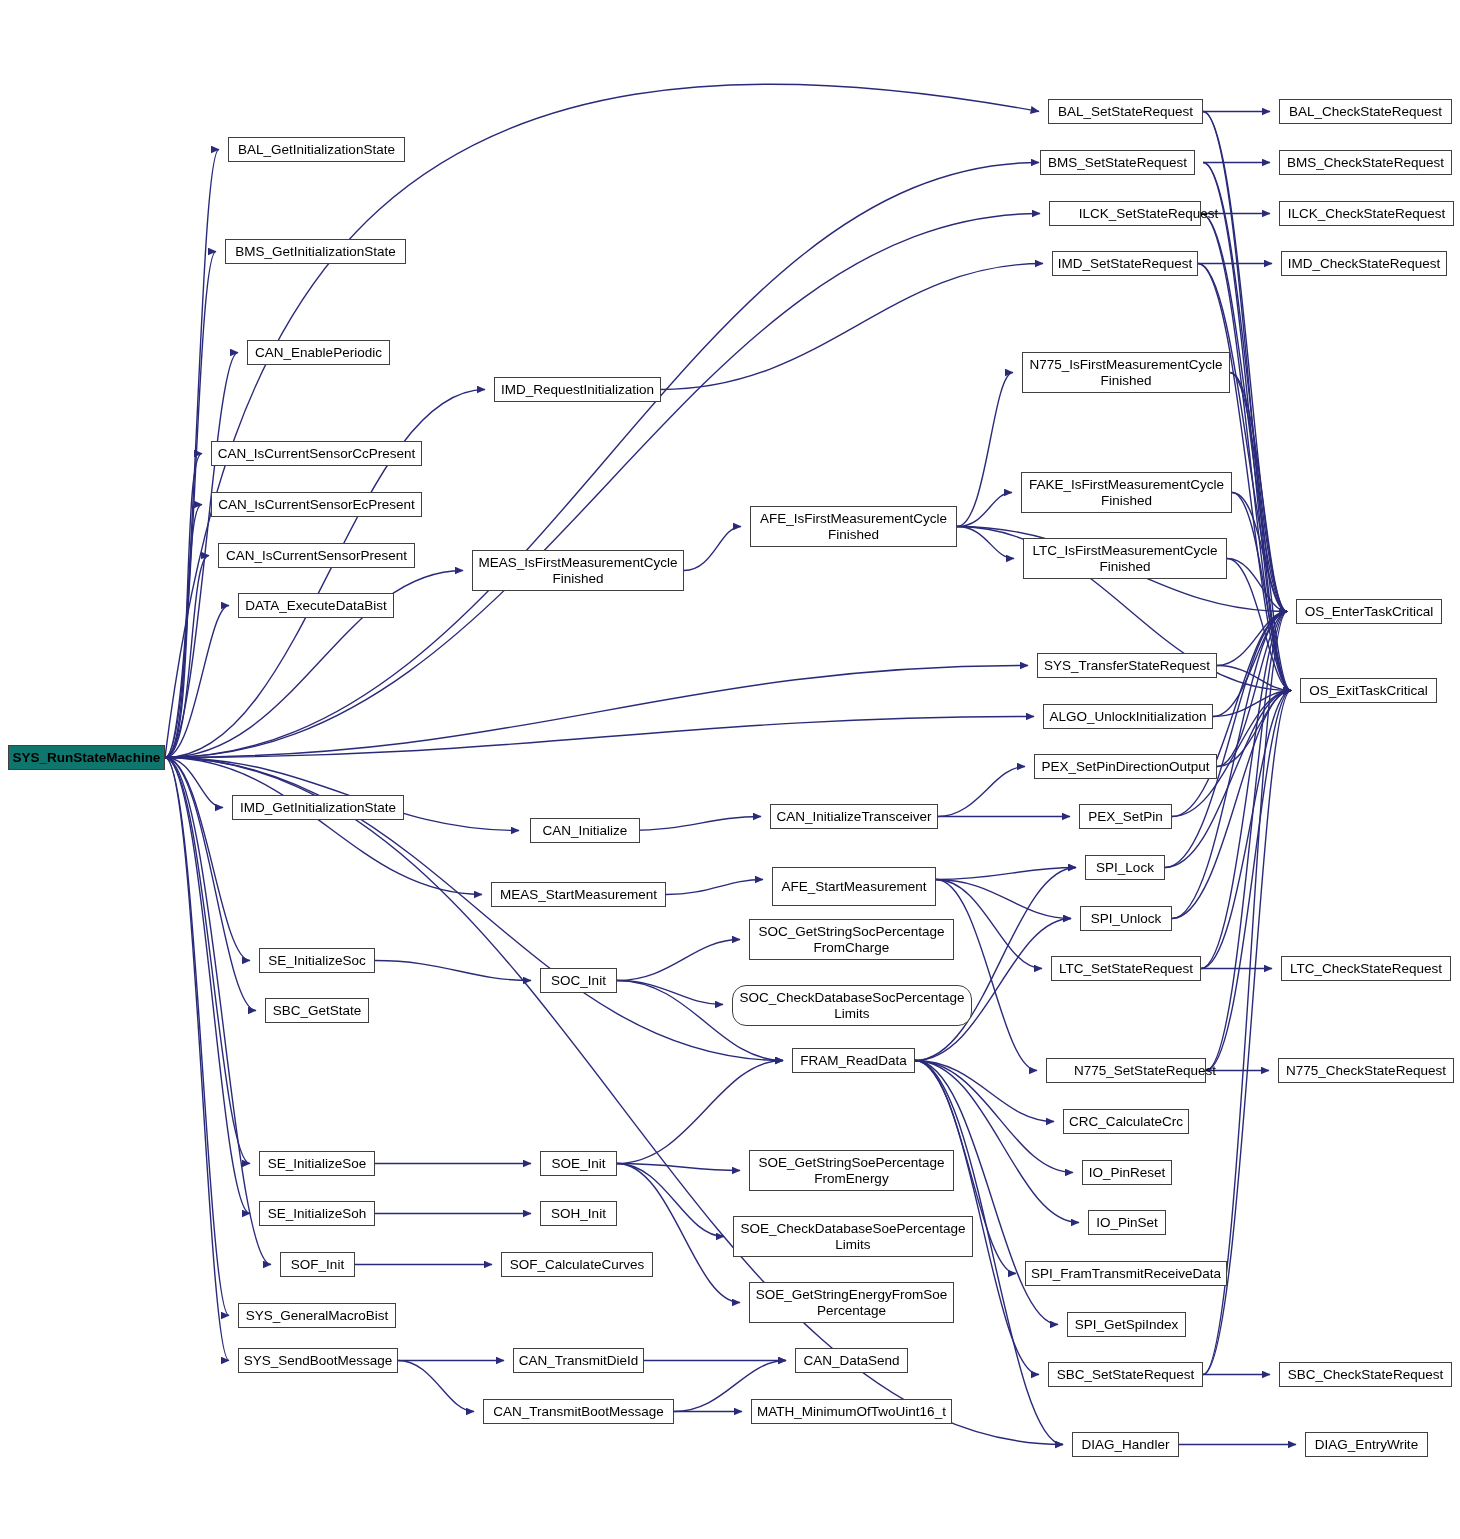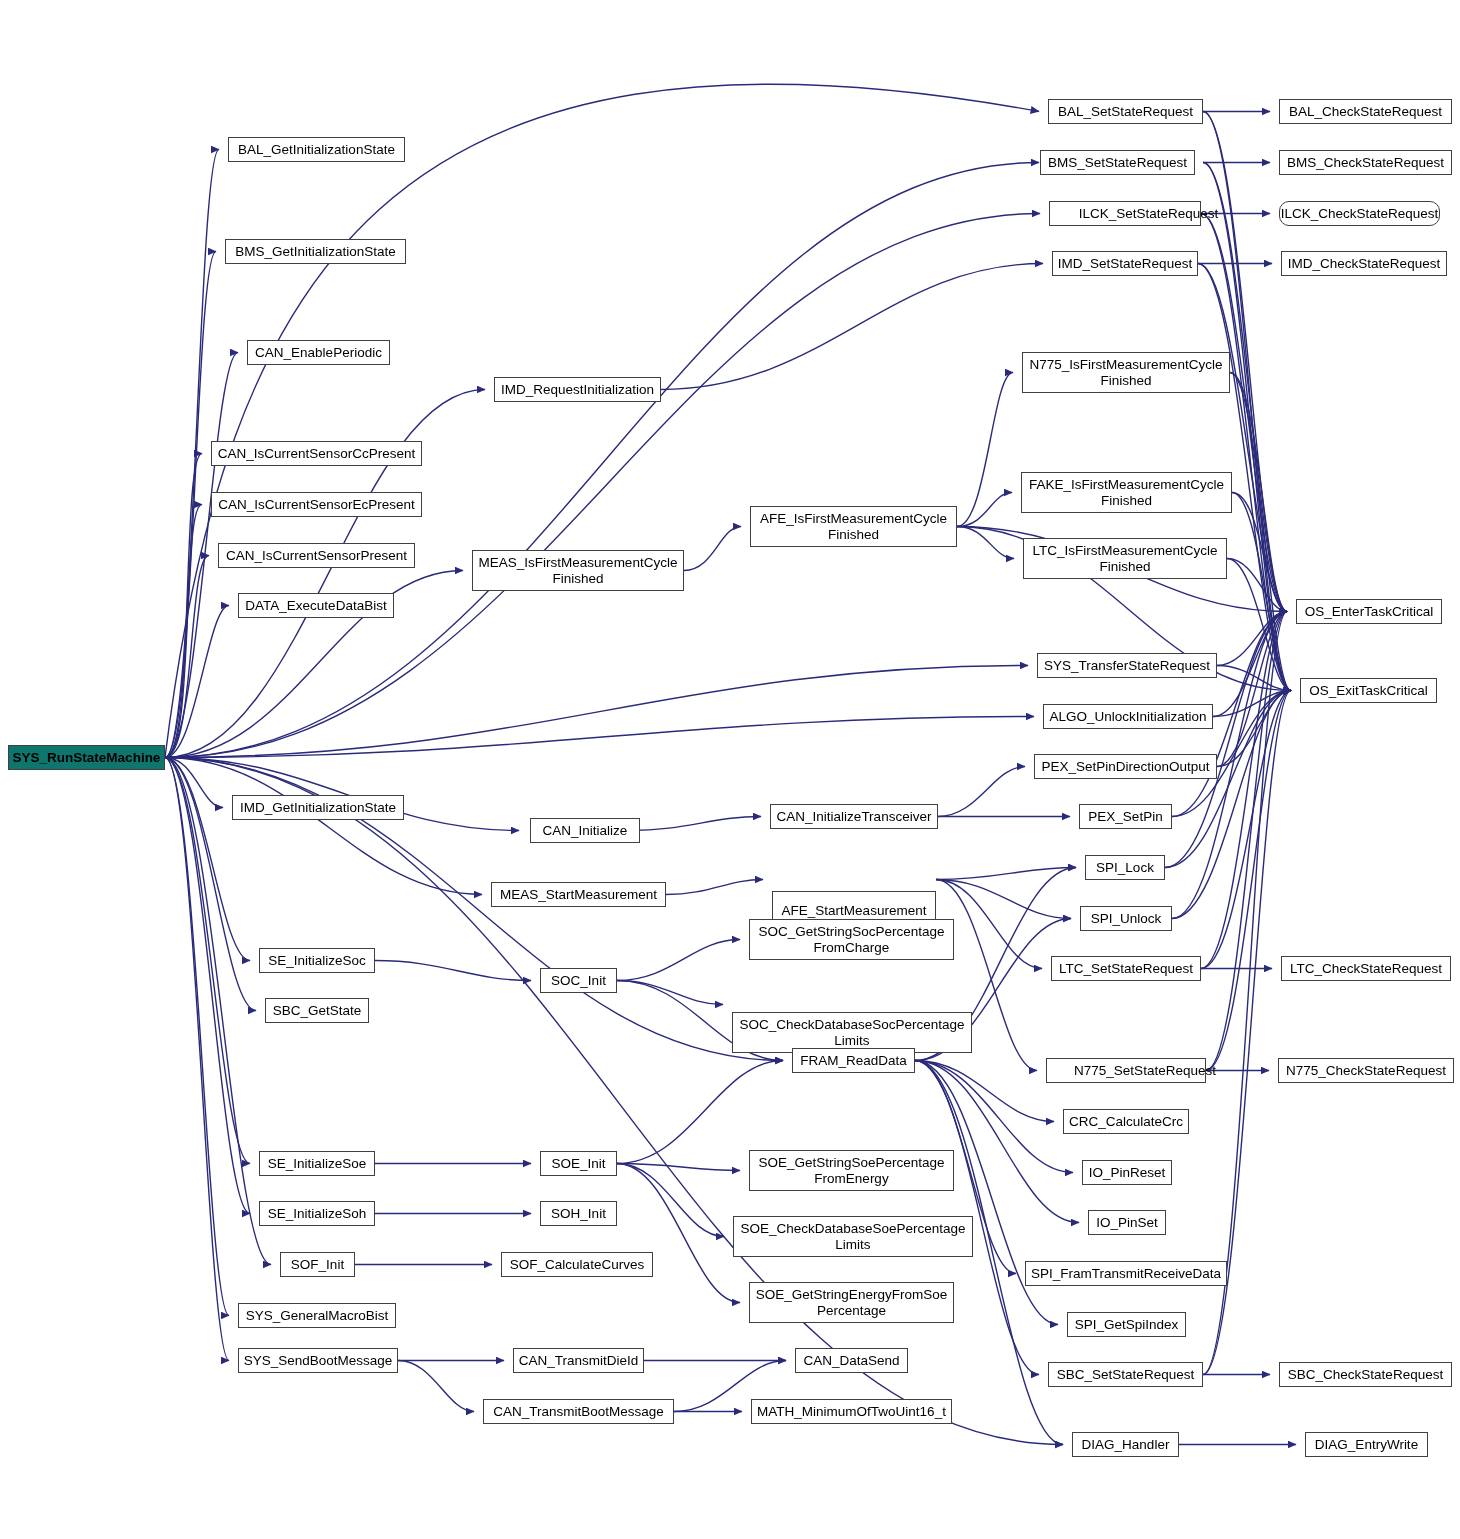--- a/index.html
+++ b/index.html
@@ -187,24 +187,24 @@
       <div class="node" style="left: 491px; top: 882px; width: 175px; height: 25px;">MEAS_StartMeasurement</div>
       <div class="node" style="left: 540px; top: 968px; width: 77px; height: 25px;">SOC_Init</div>
       <div class="node" style="left: 540px; top: 1151px; width: 77px; height: 25px;">SOE_Init</div>
       <div class="node" style="left: 540px; top: 1201px; width: 77px; height: 25px;">SOH_Init</div>
       <div class="node" style="left: 501px; top: 1252px; width: 152px; height: 25px;">SOF_CalculateCurves</div>
       <div class="node" style="left: 513px; top: 1348px; width: 131px; height: 25px;">CAN_TransmitDieId</div>
       <div class="node" style="left: 483px; top: 1399px; width: 191px; height: 25px;">CAN_TransmitBootMessage</div>
       <div class="node" style="left: 750px; top: 506px; width: 207px; height: 41px;">AFE_IsFirstMeasurementCycle
 Finished</div>
       <div class="node" style="left: 770px; top: 804px; width: 168px; height: 25px;">CAN_InitializeTransceiver</div>
-      <div class="node" style="left: 772px; top: 867px; width: 164px; height: 39px; margin-top: 24px;">AFE_StartMeasurement</div>
+      <div class="node" style="left: 772px; top: 867px; width: 164px; height: 39px;">AFE_StartMeasurement</div>
       <div class="node" style="left: 749px; top: 919px; width: 205px; height: 41px;">SOC_GetStringSocPercentage
 FromCharge</div>
-      <div class="node" style="left: 732px; top: 1012px; width: 240px; height: 41px;">SOC_CheckDatabaseSocPercentage
+      <div class="node" style="left: 732px; top: 985px; width: 240px; height: 41px; border-radius: 14px;">SOC_CheckDatabaseSocPercentage
 Limits</div>
       <div class="node" style="left: 792px; top: 1048px; width: 123px; height: 25px;">FRAM_ReadData</div>
       <div class="node" style="left: 749px; top: 1150px; width: 205px; height: 41px;">SOE_GetStringSoePercentage
 FromEnergy</div>
       <div class="node" style="left: 733px; top: 1216px; width: 240px; height: 41px;">SOE_CheckDatabaseSoePercentage
 Limits</div>
       <div class="node" style="left: 749px; top: 1282px; width: 205px; height: 41px;">SOE_GetStringEnergyFromSoe
 Percentage</div>
       <div class="node" style="left: 751px; top: 1399px; width: 201px; height: 25px;">MATH_MinimumOfTwoUint16_t</div>
       <div class="node" style="left: 795px; top: 1348px; width: 113px; height: 25px;">CAN_DataSend</div>
@@ -228,21 +228,21 @@
       <div class="node" style="left: 1051px; top: 956px; width: 150px; height: 25px;">LTC_SetStateRequest</div>
       <div class="node" style="left: 1046px; top: 1058px; width: 160px; height: 25px; padding-left: 38px;">N775_SetStateRequest</div>
       <div class="node" style="left: 1063px; top: 1109px; width: 126px; height: 25px;">CRC_CalculateCrc</div>
       <div class="node" style="left: 1082px; top: 1160px; width: 90px; height: 25px;">IO_PinReset</div>
       <div class="node" style="left: 1088px; top: 1210px; width: 78px; height: 25px;">IO_PinSet</div>
       <div class="node" style="left: 1025px; top: 1261px; width: 202px; height: 25px;">SPI_FramTransmitReceiveData</div>
       <div class="node" style="left: 1067px; top: 1312px; width: 119px; height: 25px;">SPI_GetSpiIndex</div>
       <div class="node" style="left: 1048px; top: 1362px; width: 155px; height: 25px;">SBC_SetStateRequest</div>
       <div class="node" style="left: 1279px; top: 99px; width: 173px; height: 25px;">BAL_CheckStateRequest</div>
       <div class="node" style="left: 1279px; top: 150px; width: 173px; height: 25px;">BMS_CheckStateRequest</div>
-      <div class="node" style="left: 1279px; top: 201px; width: 161px; height: 25px; border-radius: 10px;">ILCK_CheckStateRequest</div>
+      <div class="node" style="left: 1279px; top: 201px; width: 175px; height: 25px;">ILCK_CheckStateRequest</div>
       <div class="node" style="left: 1281px; top: 251px; width: 166px; height: 25px;">IMD_CheckStateRequest</div>
       <div class="node" style="left: 1296px; top: 599px; width: 146px; height: 25px;">OS_EnterTaskCritical</div>
       <div class="node" style="left: 1300px; top: 678px; width: 137px; height: 25px;">OS_ExitTaskCritical</div>
       <div class="node" style="left: 1281px; top: 956px; width: 170px; height: 25px;">LTC_CheckStateRequest</div>
       <div class="node" style="left: 1278px; top: 1058px; width: 176px; height: 25px;">N775_CheckStateRequest</div>
       <div class="node" style="left: 1279px; top: 1362px; width: 173px; height: 25px;">SBC_CheckStateRequest</div>
       <div class="node" style="left: 1305px; top: 1432px; width: 123px; height: 25px;">DIAG_EntryWrite</div>
     </div>
 </div>
 

